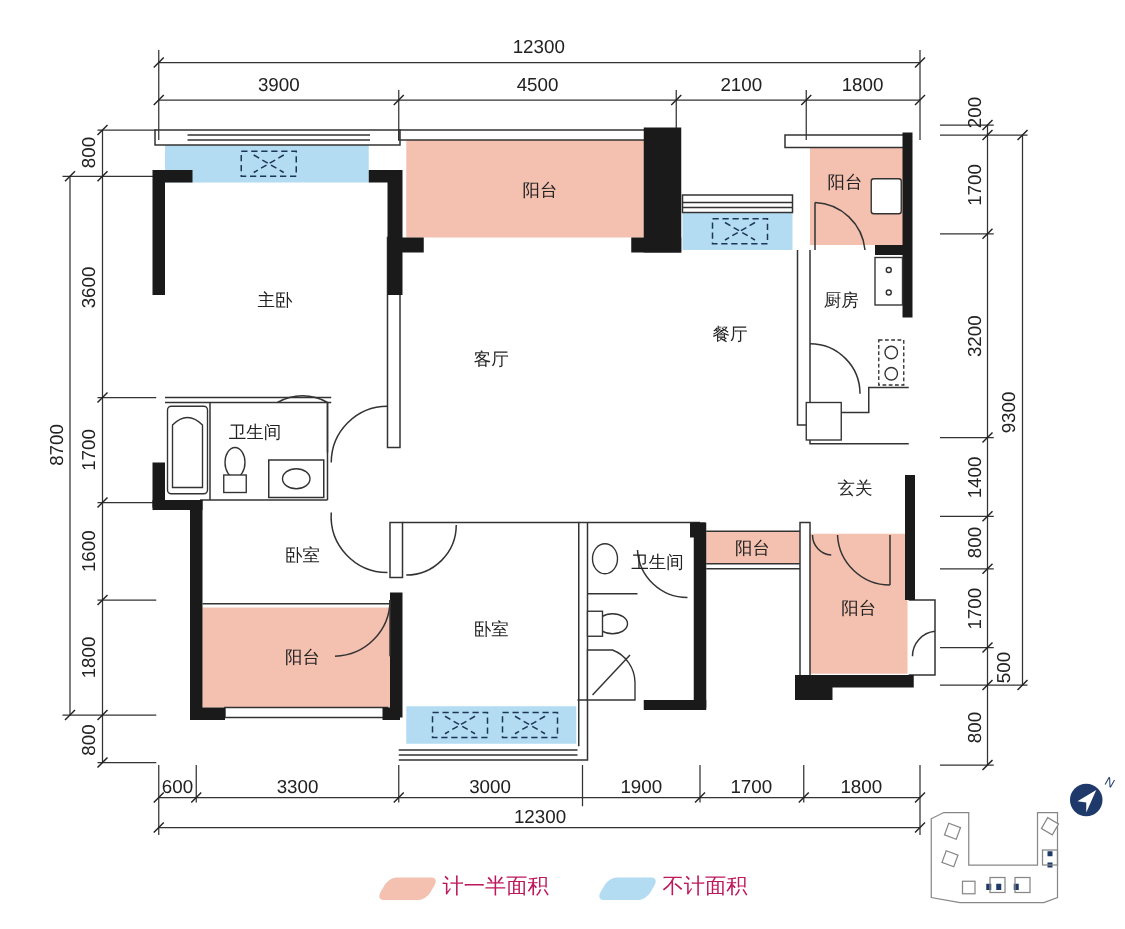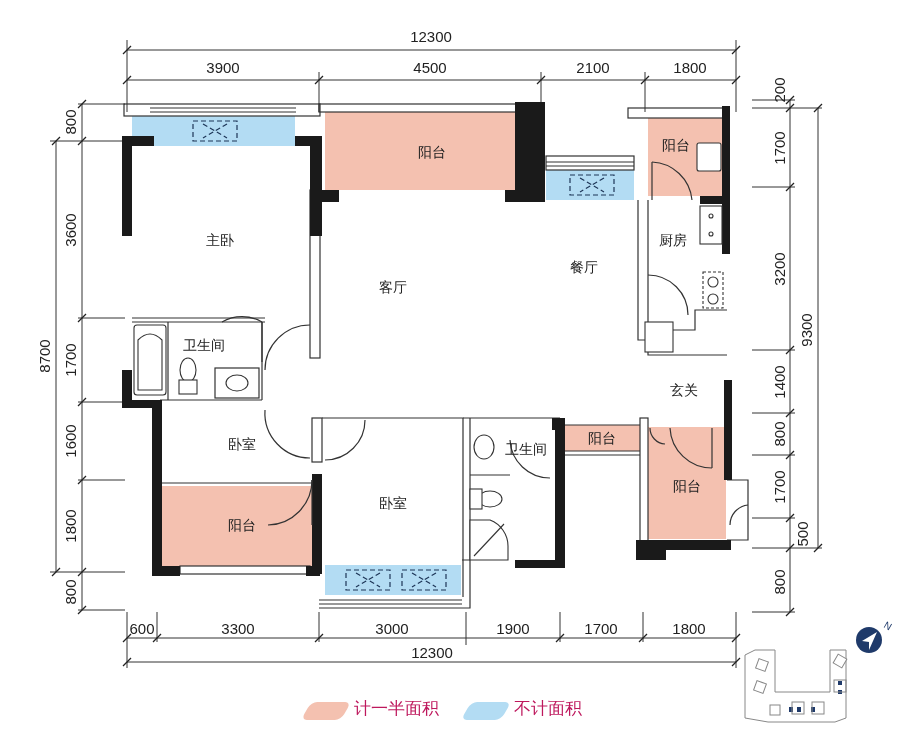--- a/index.html
+++ b/index.html
@@ -300,16 +300,16 @@
     <rect x="792" y="702" width="12" height="12"></rect>
     <rect x="812" y="702" width="12" height="12"></rect>
     <rect x="834" y="680" width="12" height="12"></rect>
   </g>
 </svg>
 
 <div class="legend" style="left:306px;">
   <div class="swatch" style="background:#f4c1b0;"></div>
   <span>计一半面积</span>
 </div>
-<div class="legend" style="left:466px;">
+<div class="legend" style="left:482px;">
   <div class="swatch" style="background:#b3dcf3;"></div>
   <span>不计面积</span>
 </div>
 
 </body></html>

